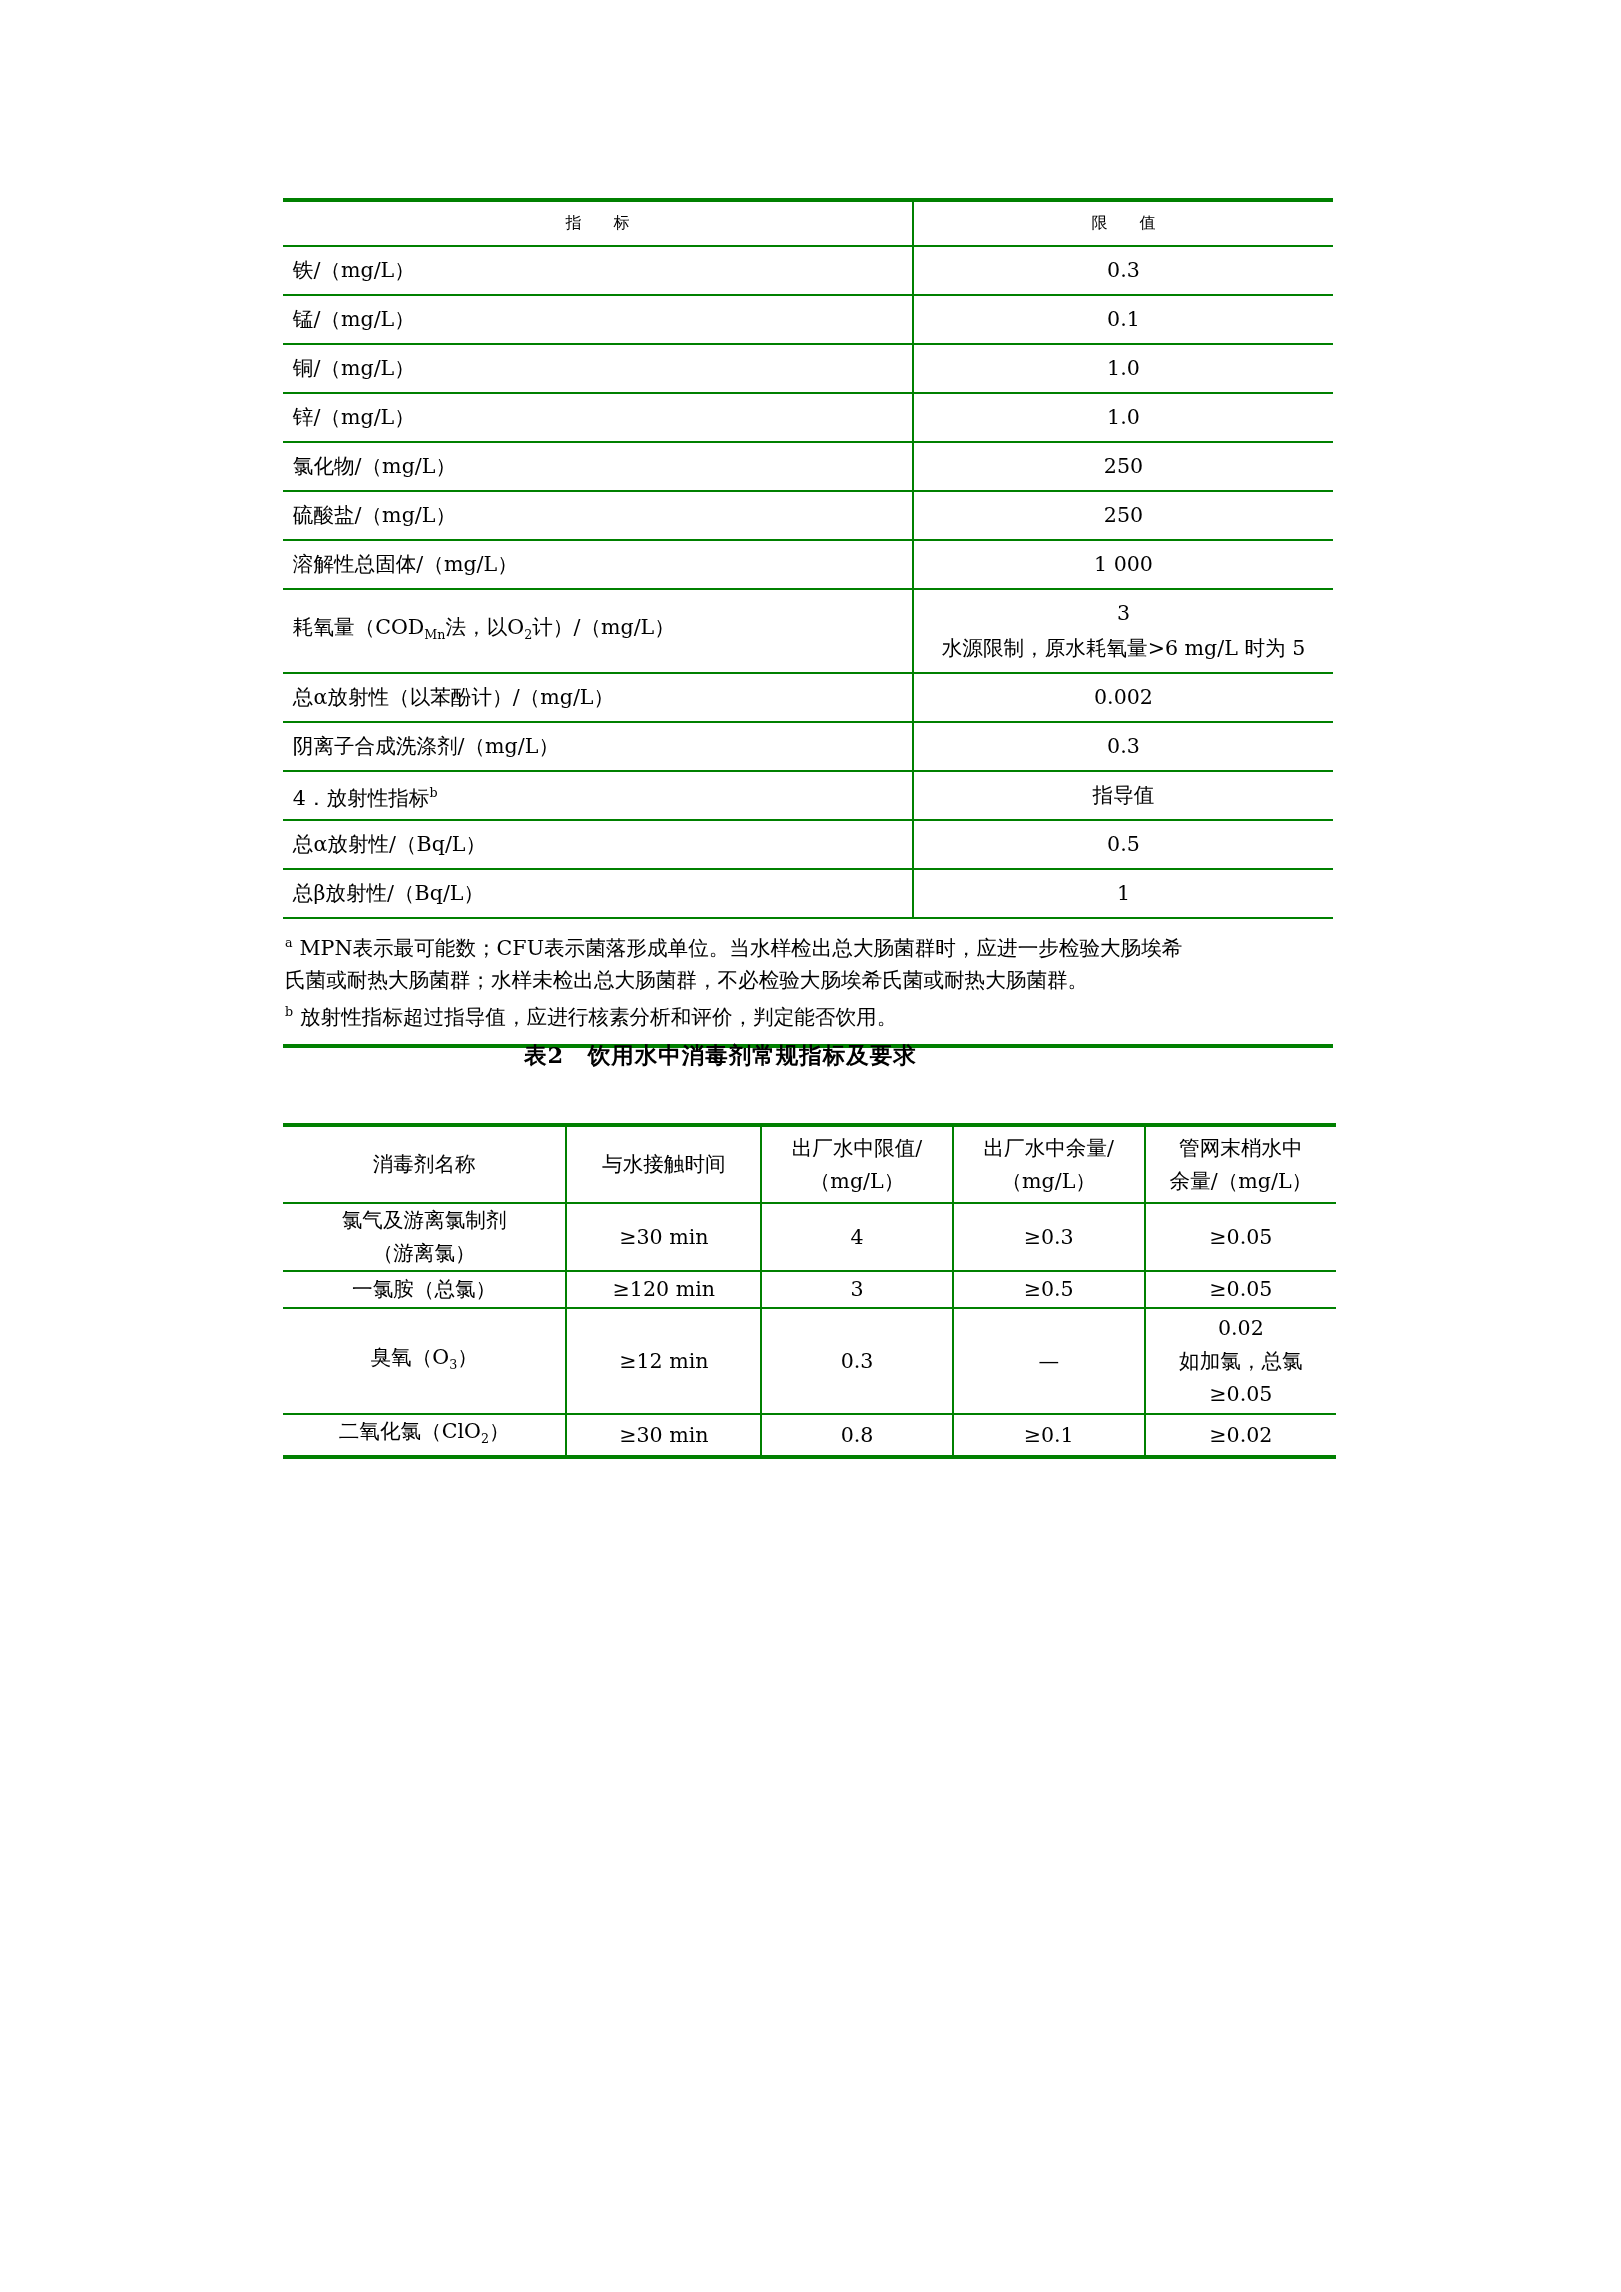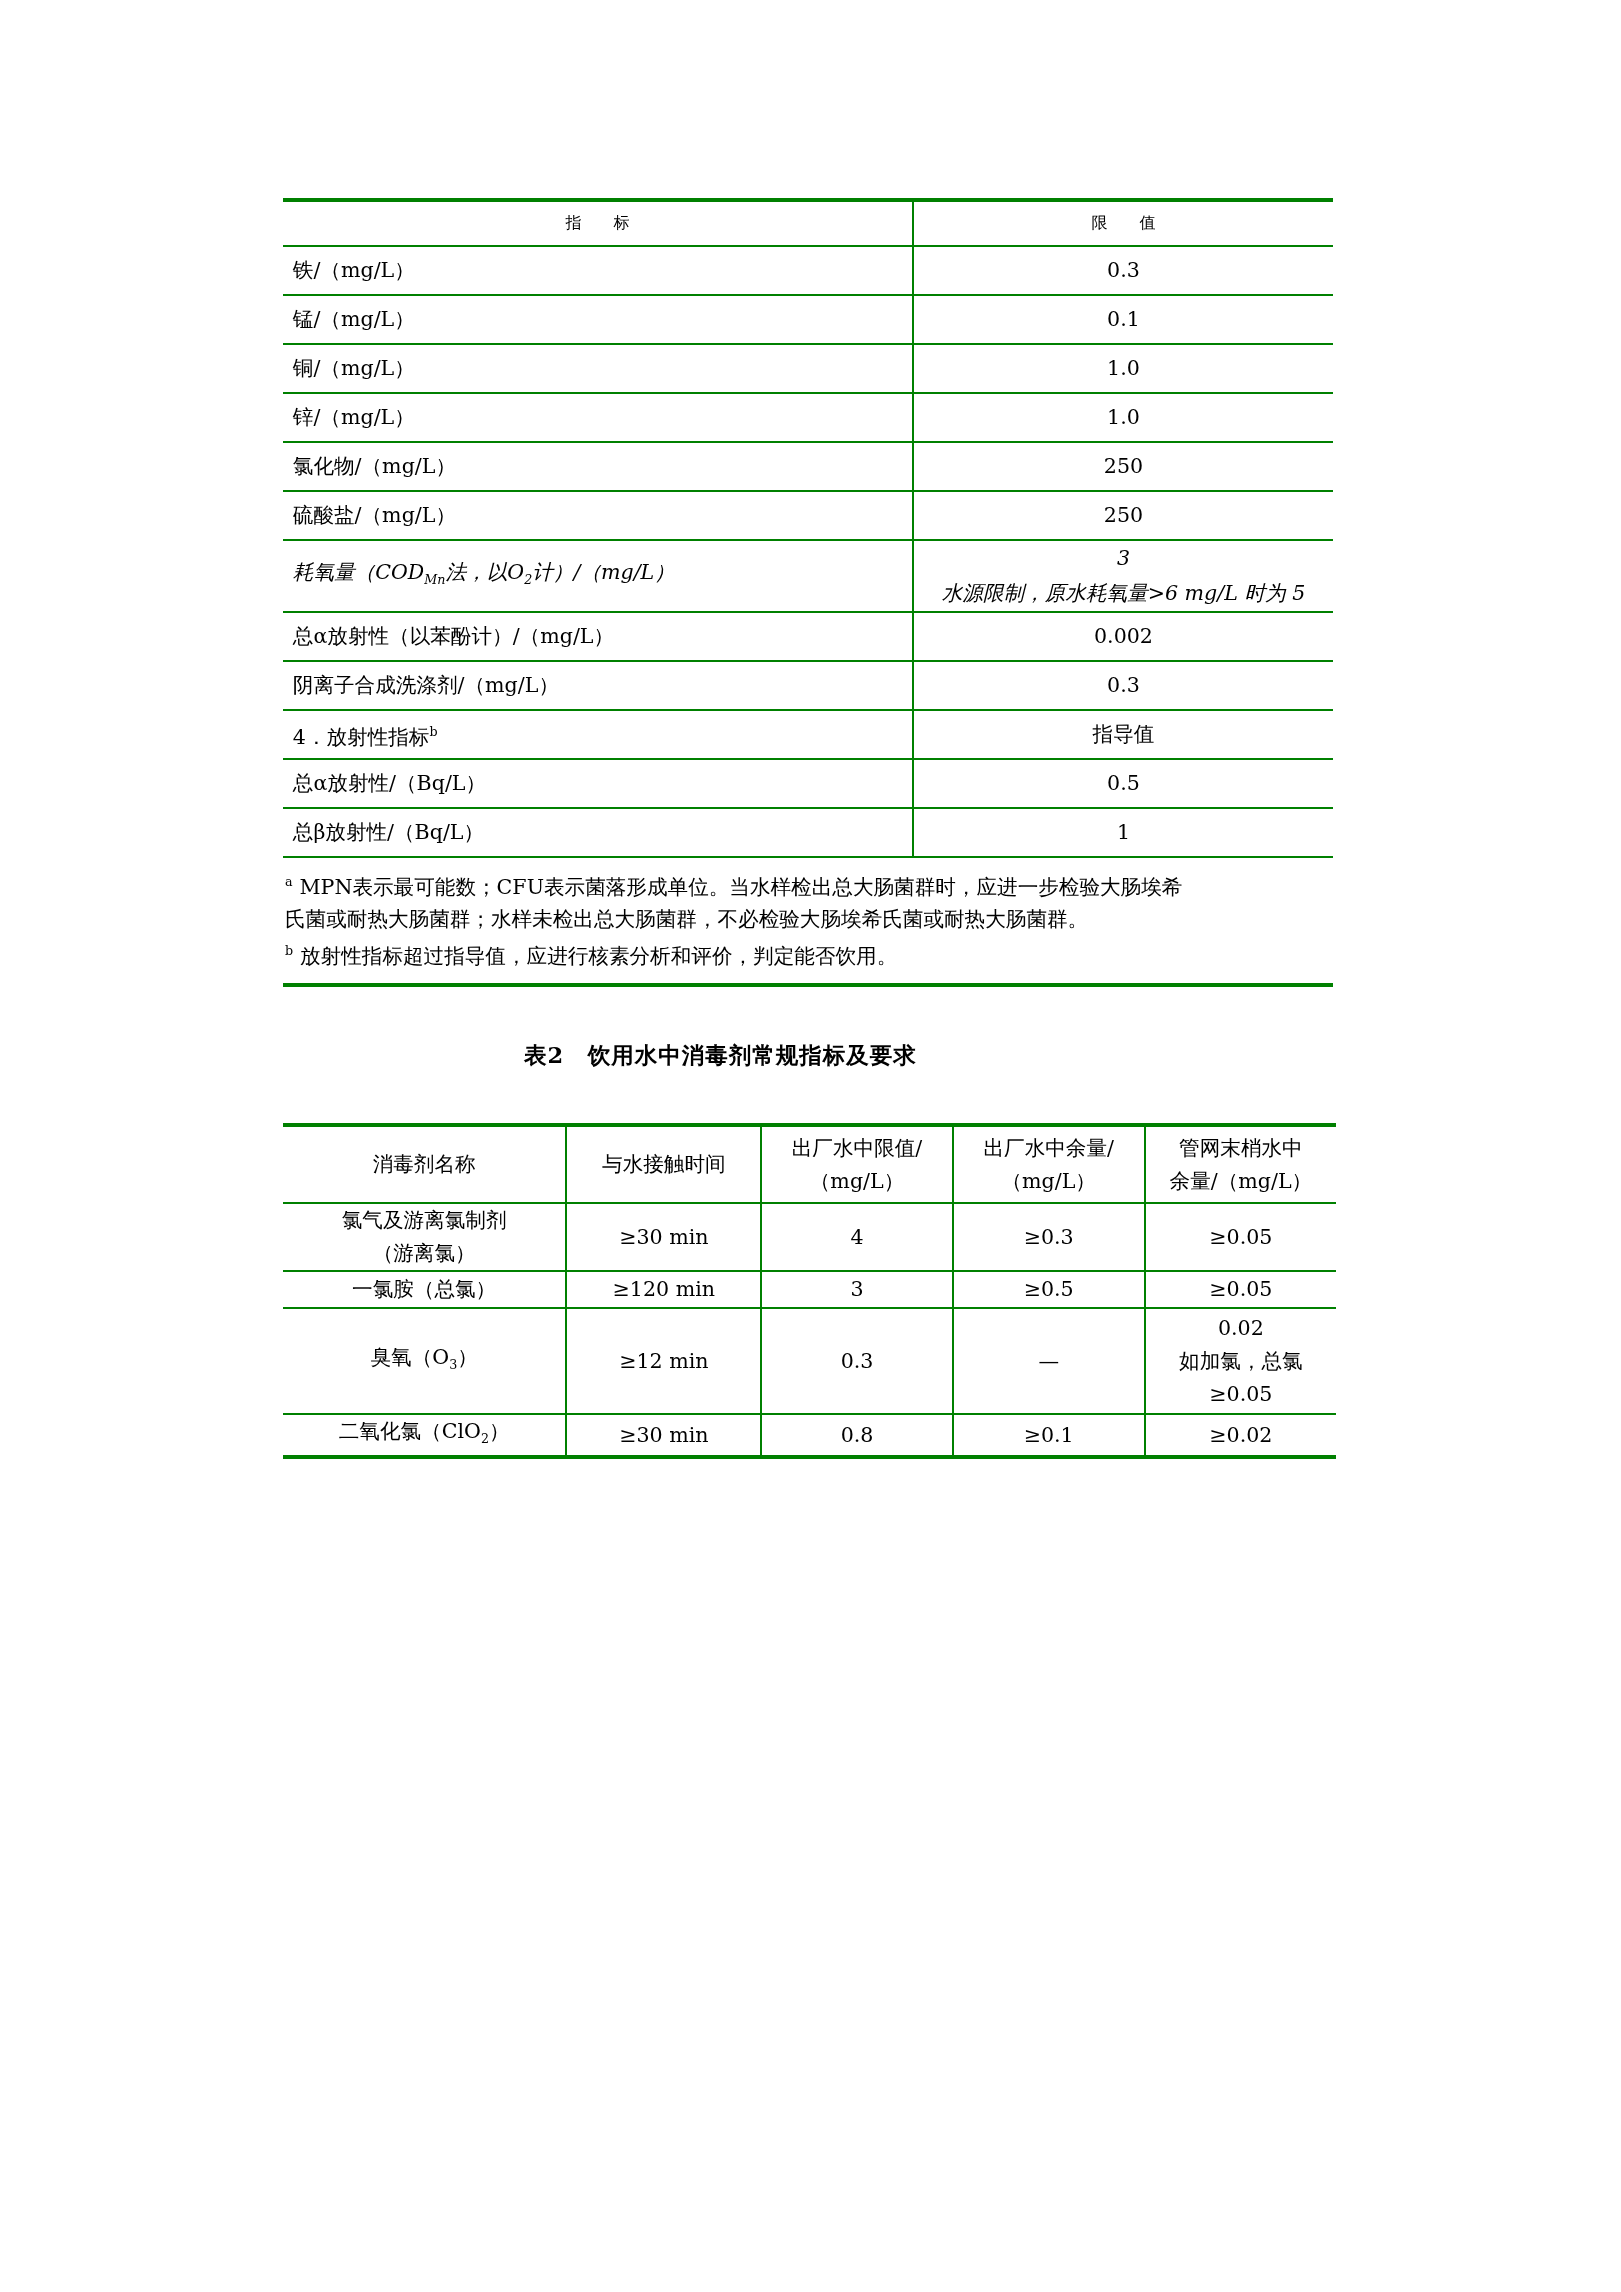--- a/index.html
+++ b/index.html
@@ -14,21 +14,21 @@
     border-top:4.9px solid var(--g); border-bottom:4.9px solid var(--g);
   }
   #table1{ left:283px; top:198px; width:1050px; }
   #table2{ left:283px; top:1101px; width:1053px;margin-top:22px; }
   .gb th,.gb td{ padding:0; font-weight:normal; vertical-align:middle;
     border-bottom:2px solid var(--g); font-size:20.6px; }
   
   #table1 thead th{ border-bottom:2.9px solid var(--g); height:43px; text-align:center; font-size:16px; }
   #table1 thead th.lblh{ border-right:2.9px solid var(--g); }
   #table1 tbody tr{ height:49px; }
-  #table1 tbody tr.tall{ height:72px;font-style:italic; }
+  #table1 tbody tr.tall{ height:84px; }
   #table1 td.lbl{ border-right:2.9px solid var(--g); text-align:left; padding-left:9.8px; }
   #table1 td.val{ text-align:center; }
   #table1 tr.fnrow td{ border-bottom:none; text-align:left; padding:7.8px 2px 11.8px 2px; }
   .fnline{ font-size:20.6px; line-height:32px; white-space:nowrap; }
   .fnmark{ font-size:12.7px; margin-right:6.9px; }
   
   .t2title{ position:absolute; left:524px; top:1040px; font-size:22.5px; font-weight:bold;
     letter-spacing:1px; white-space:nowrap; }
   #table2 thead tr{ height:78px; }
   #table2 thead th{ border-bottom:2.9px solid var(--g); }
@@ -100,20 +100,28 @@
           </td>
         </tr>
         <tr>
           <td class="lbl">
             <div class="cl"><span>硫酸盐/（mg/L）</span></div>
           </td>
           <td class="val">
             <div class="cl"><span>250</span></div>
           </td>
         </tr>
+        <tr>
+          <td class="lbl">
+            <div class="cl"><span>溶解性总固体/（mg/L）</span></div>
+          </td>
+          <td class="val">
+            <div class="cl"><span>1 000</span></div>
+          </td>
+        </tr>
         <tr class="tall">
           <td class="lbl">
             <div class="cl"><span>耗氧量（COD</span><sub>Mn</sub><span>法，以O</span><sub>2</sub><span>计）/（mg/L）</span></div>
           </td>
           <td class="val">
             <div class="cl"><span>3</span></div>
             <div class="cl"><span>水源限制，原水耗氧量&gt;6 mg/L 时为 5</span></div>
           </td>
         </tr>
         <tr>

